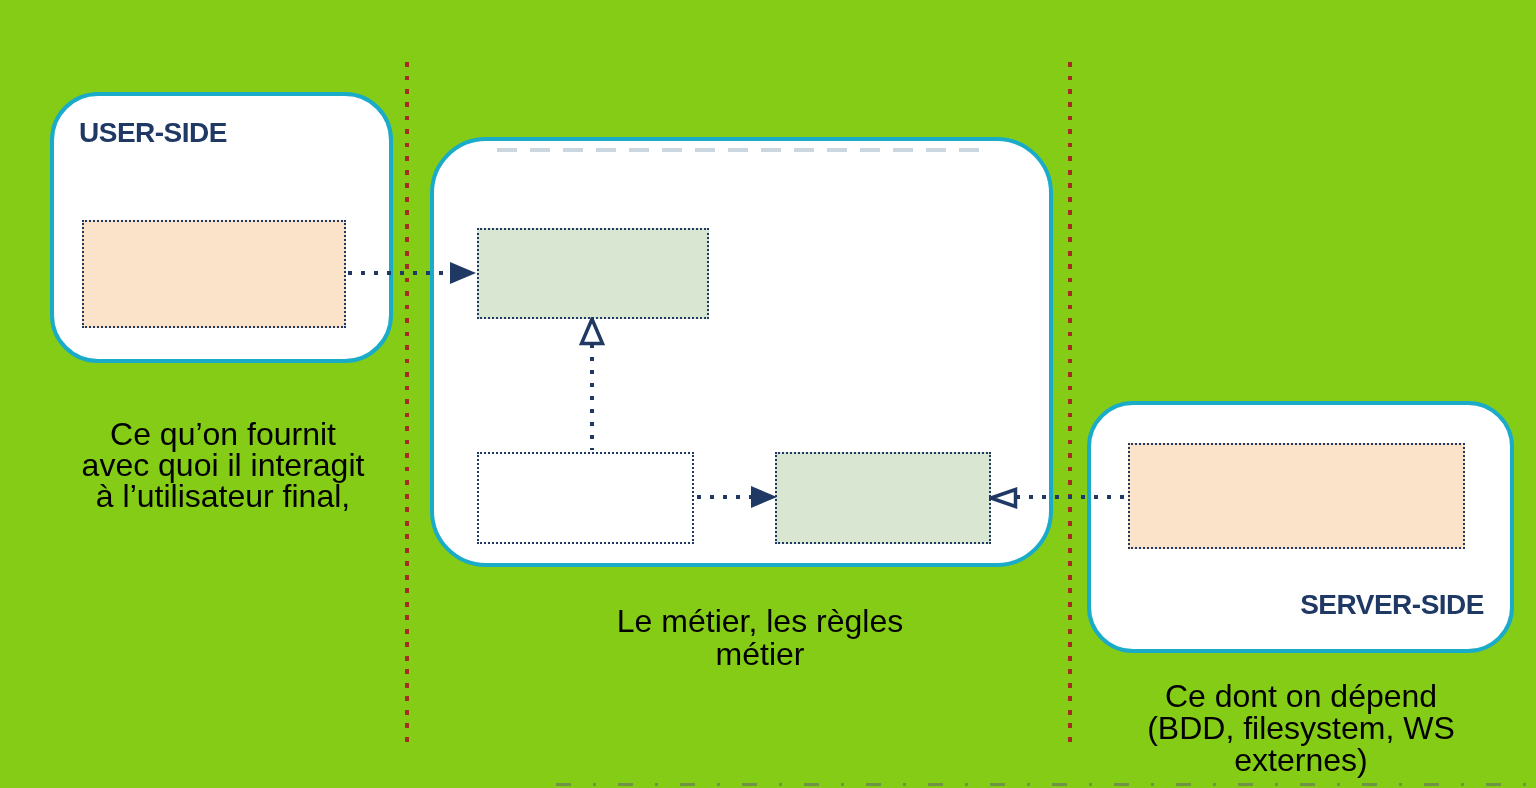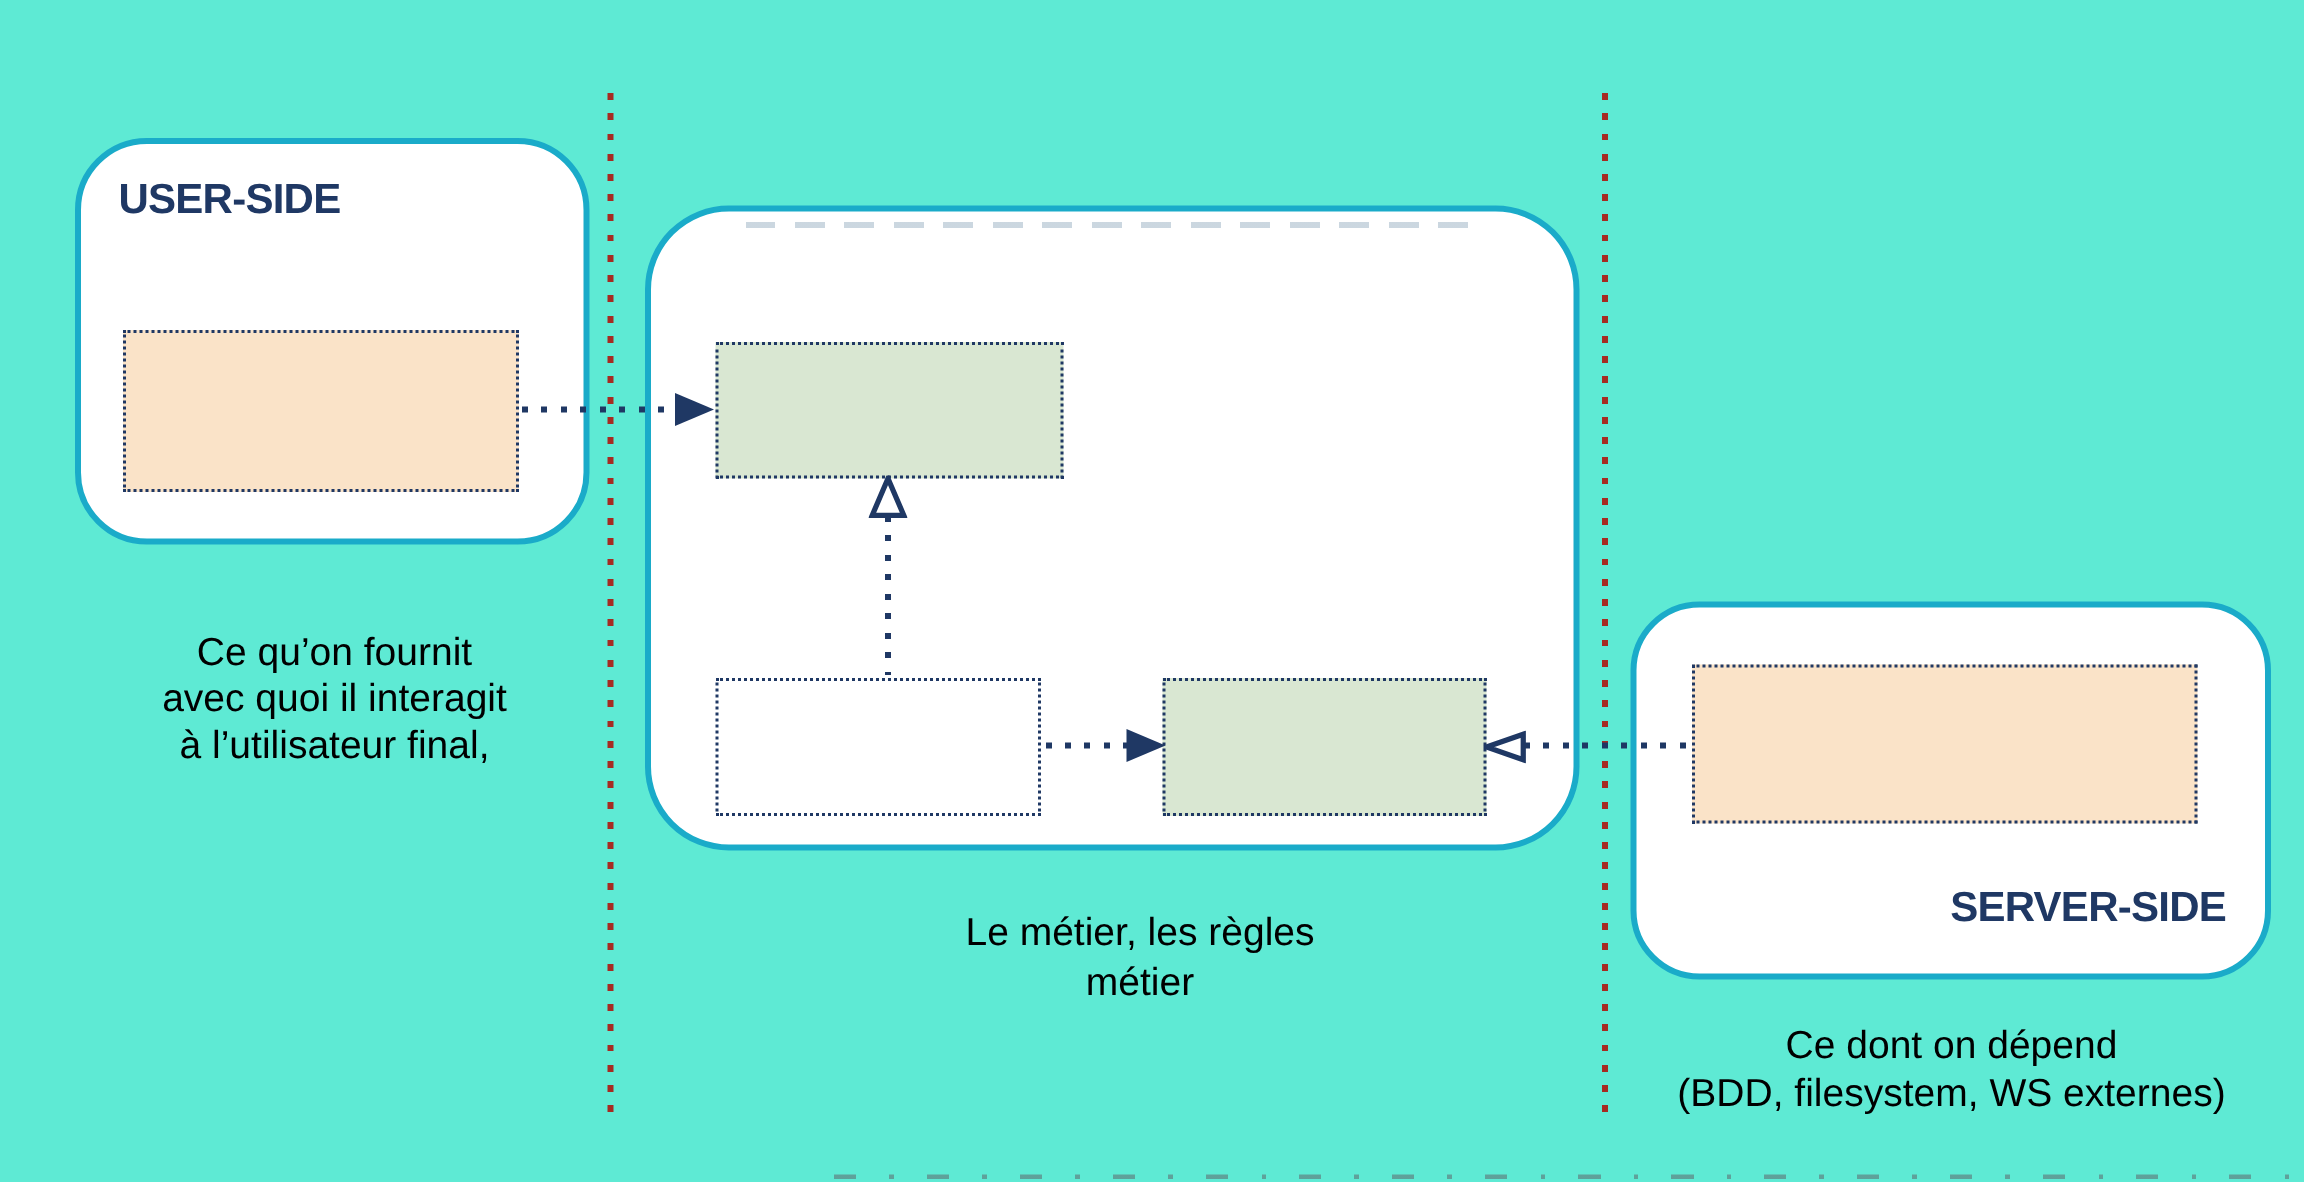--- a/index.html
+++ b/index.html
@@ -1,18 +1,18 @@
 <!DOCTYPE html>
 <html><head>
 <meta charset="utf-8">
 <style>
   html,body { margin:0; padding:0; background:#fff; }
   .stage {
     position:relative; width:1536px; height:788px; overflow:hidden;
-    background:#5eead4;
+    background:#84cc16;
     font-family:"Liberation Sans", sans-serif;
   }
   
   .zone {
     position:absolute; background:#fff;
     border:4px solid #1aabc9;
     box-sizing:border-box;
   }
   .zone-user   { left:50px;  top:92px;  width:343px; height:271px; border-radius:48px; }
   .zone-bl     { left:430px; top:137px; width:623px; height:430px; border-radius:56px; }
@@ -73,21 +73,21 @@
   }
   .head1 { left:450px; top:262px; }
   .head3 { left:751px; top:486px; }
   
   .head-open { position:absolute; }
   .head2 { left:579px; top:317px; }
   .head4 { left:989px; top:487px; }
 
   
   .caption {
-    position:absolute; color:#000; font-size:26px; text-align:center;
+    position:absolute; color:#000; font-size:32px; text-align:center;
   }
   .cap-user   { left:58px;  top:419px; width:330px; line-height:31px; }
   .cap-bl     { left:590px; top:605px; width:340px; line-height:33px; }
   .cap-server { left:1096px;top:680px; width:410px; line-height:32px; }
   .caption b { font-weight:normal; }
 
   
   .ghost-top {
     position:absolute; left:497px; top:148px; width:494px; height:4px; opacity:.5;
     background:repeating-linear-gradient(90deg,

